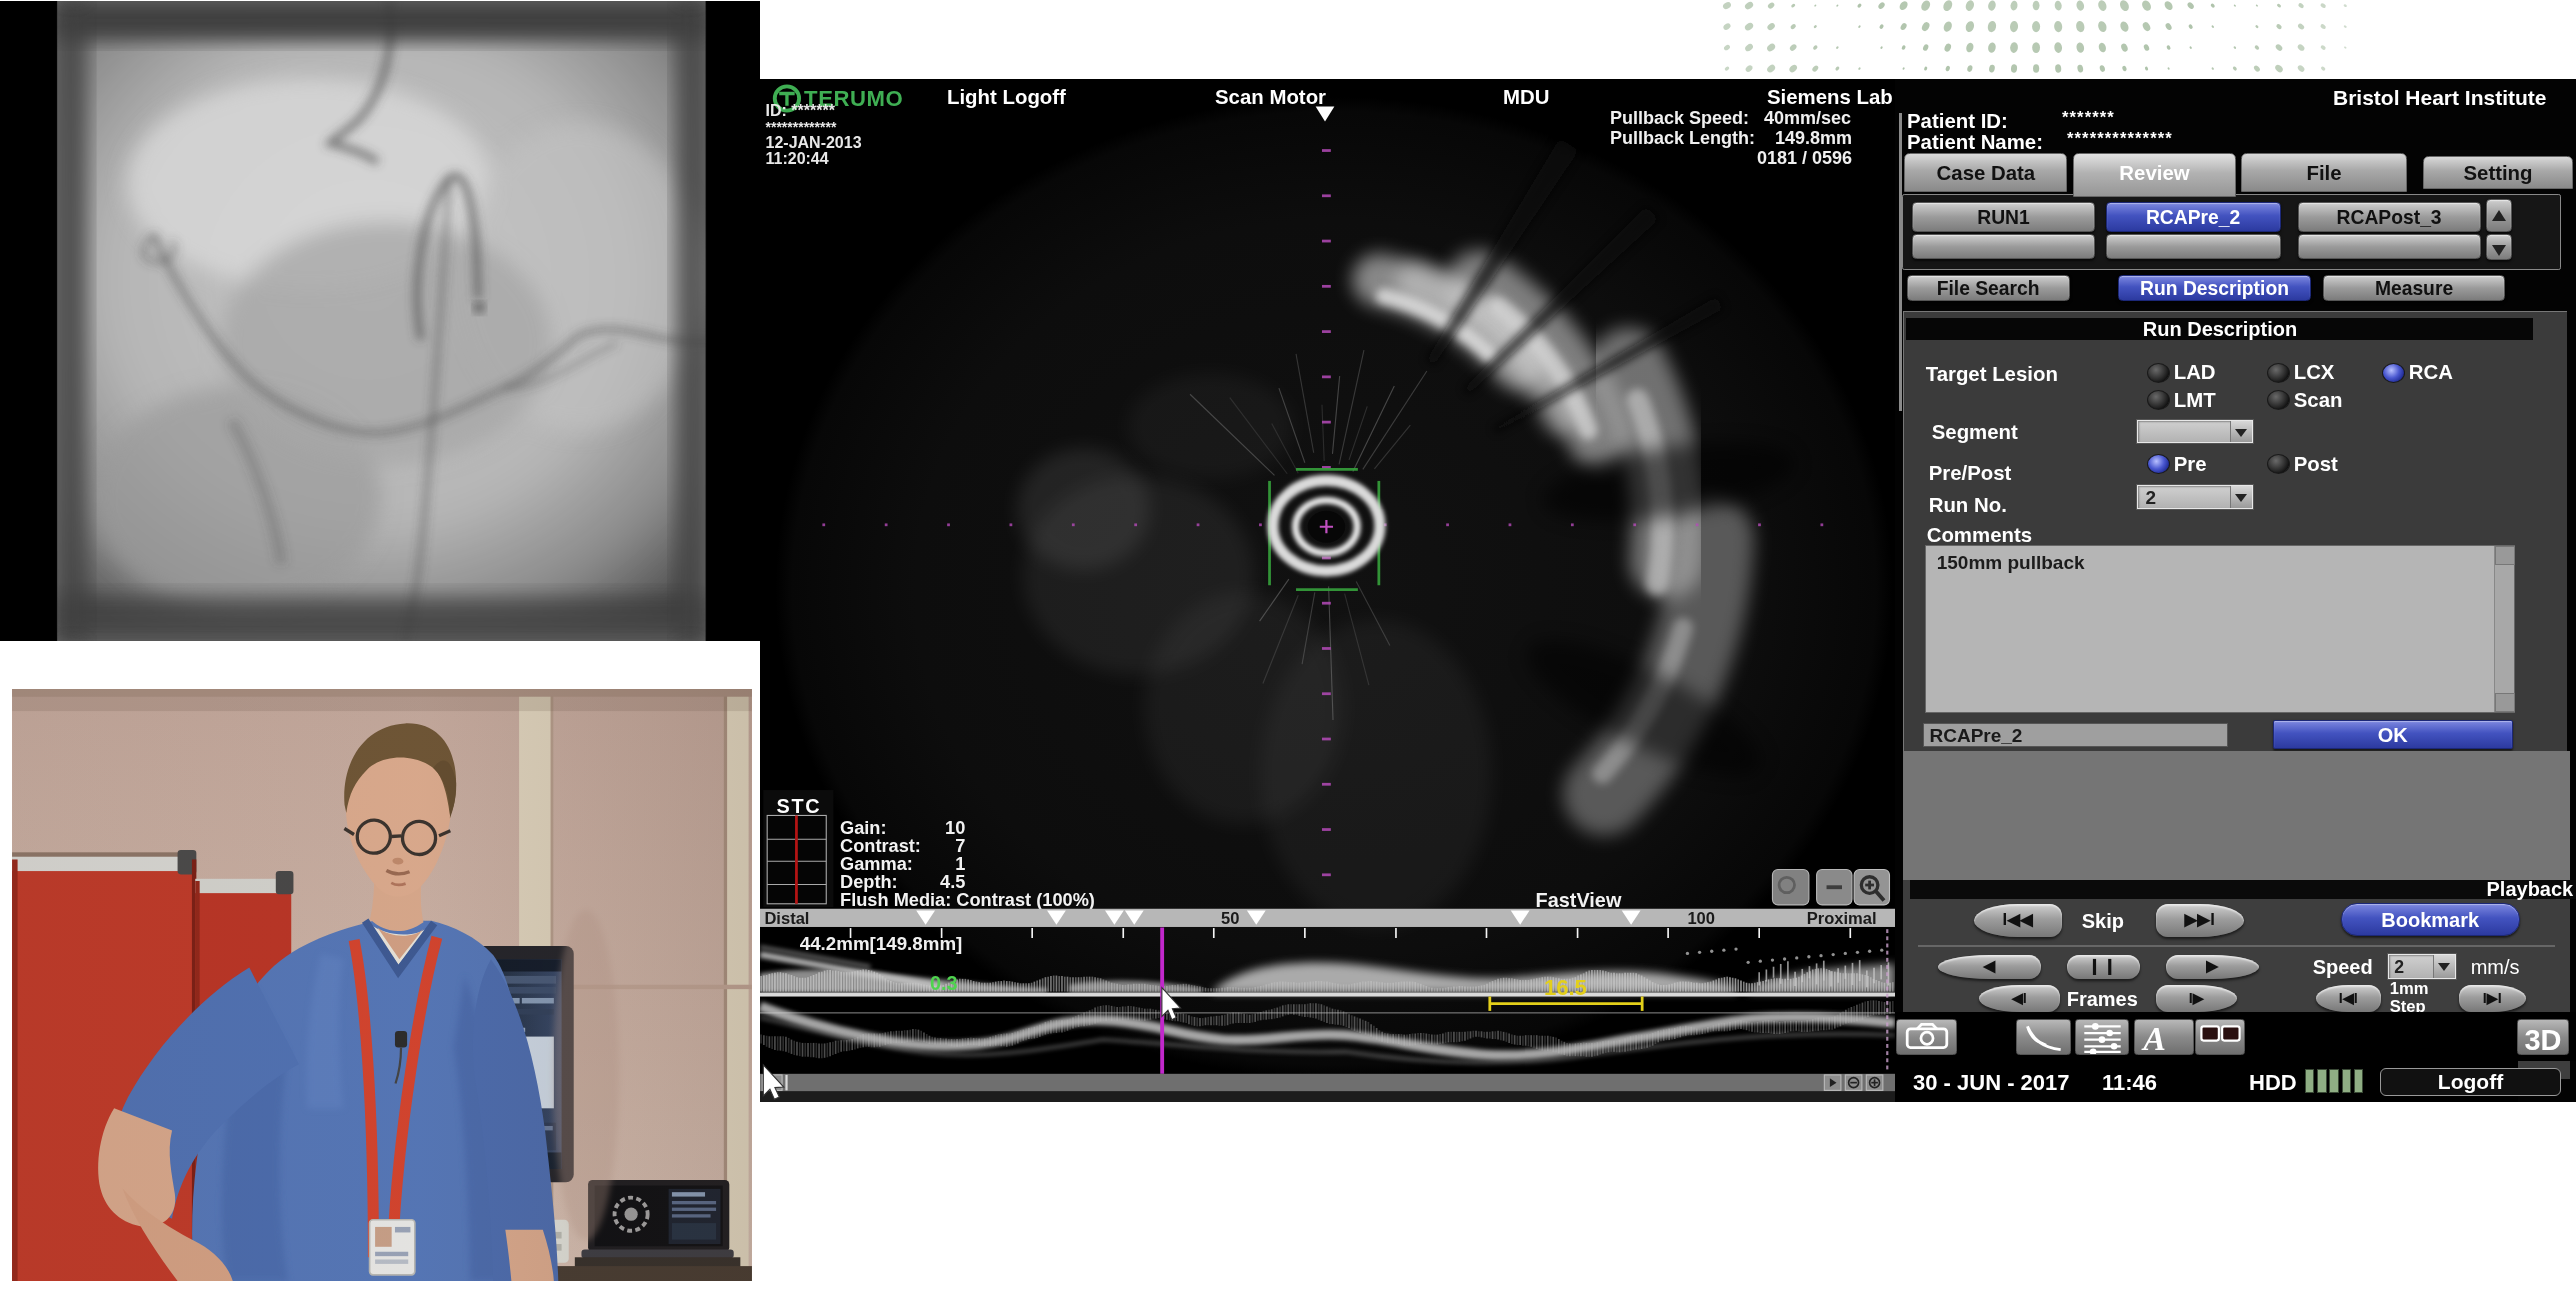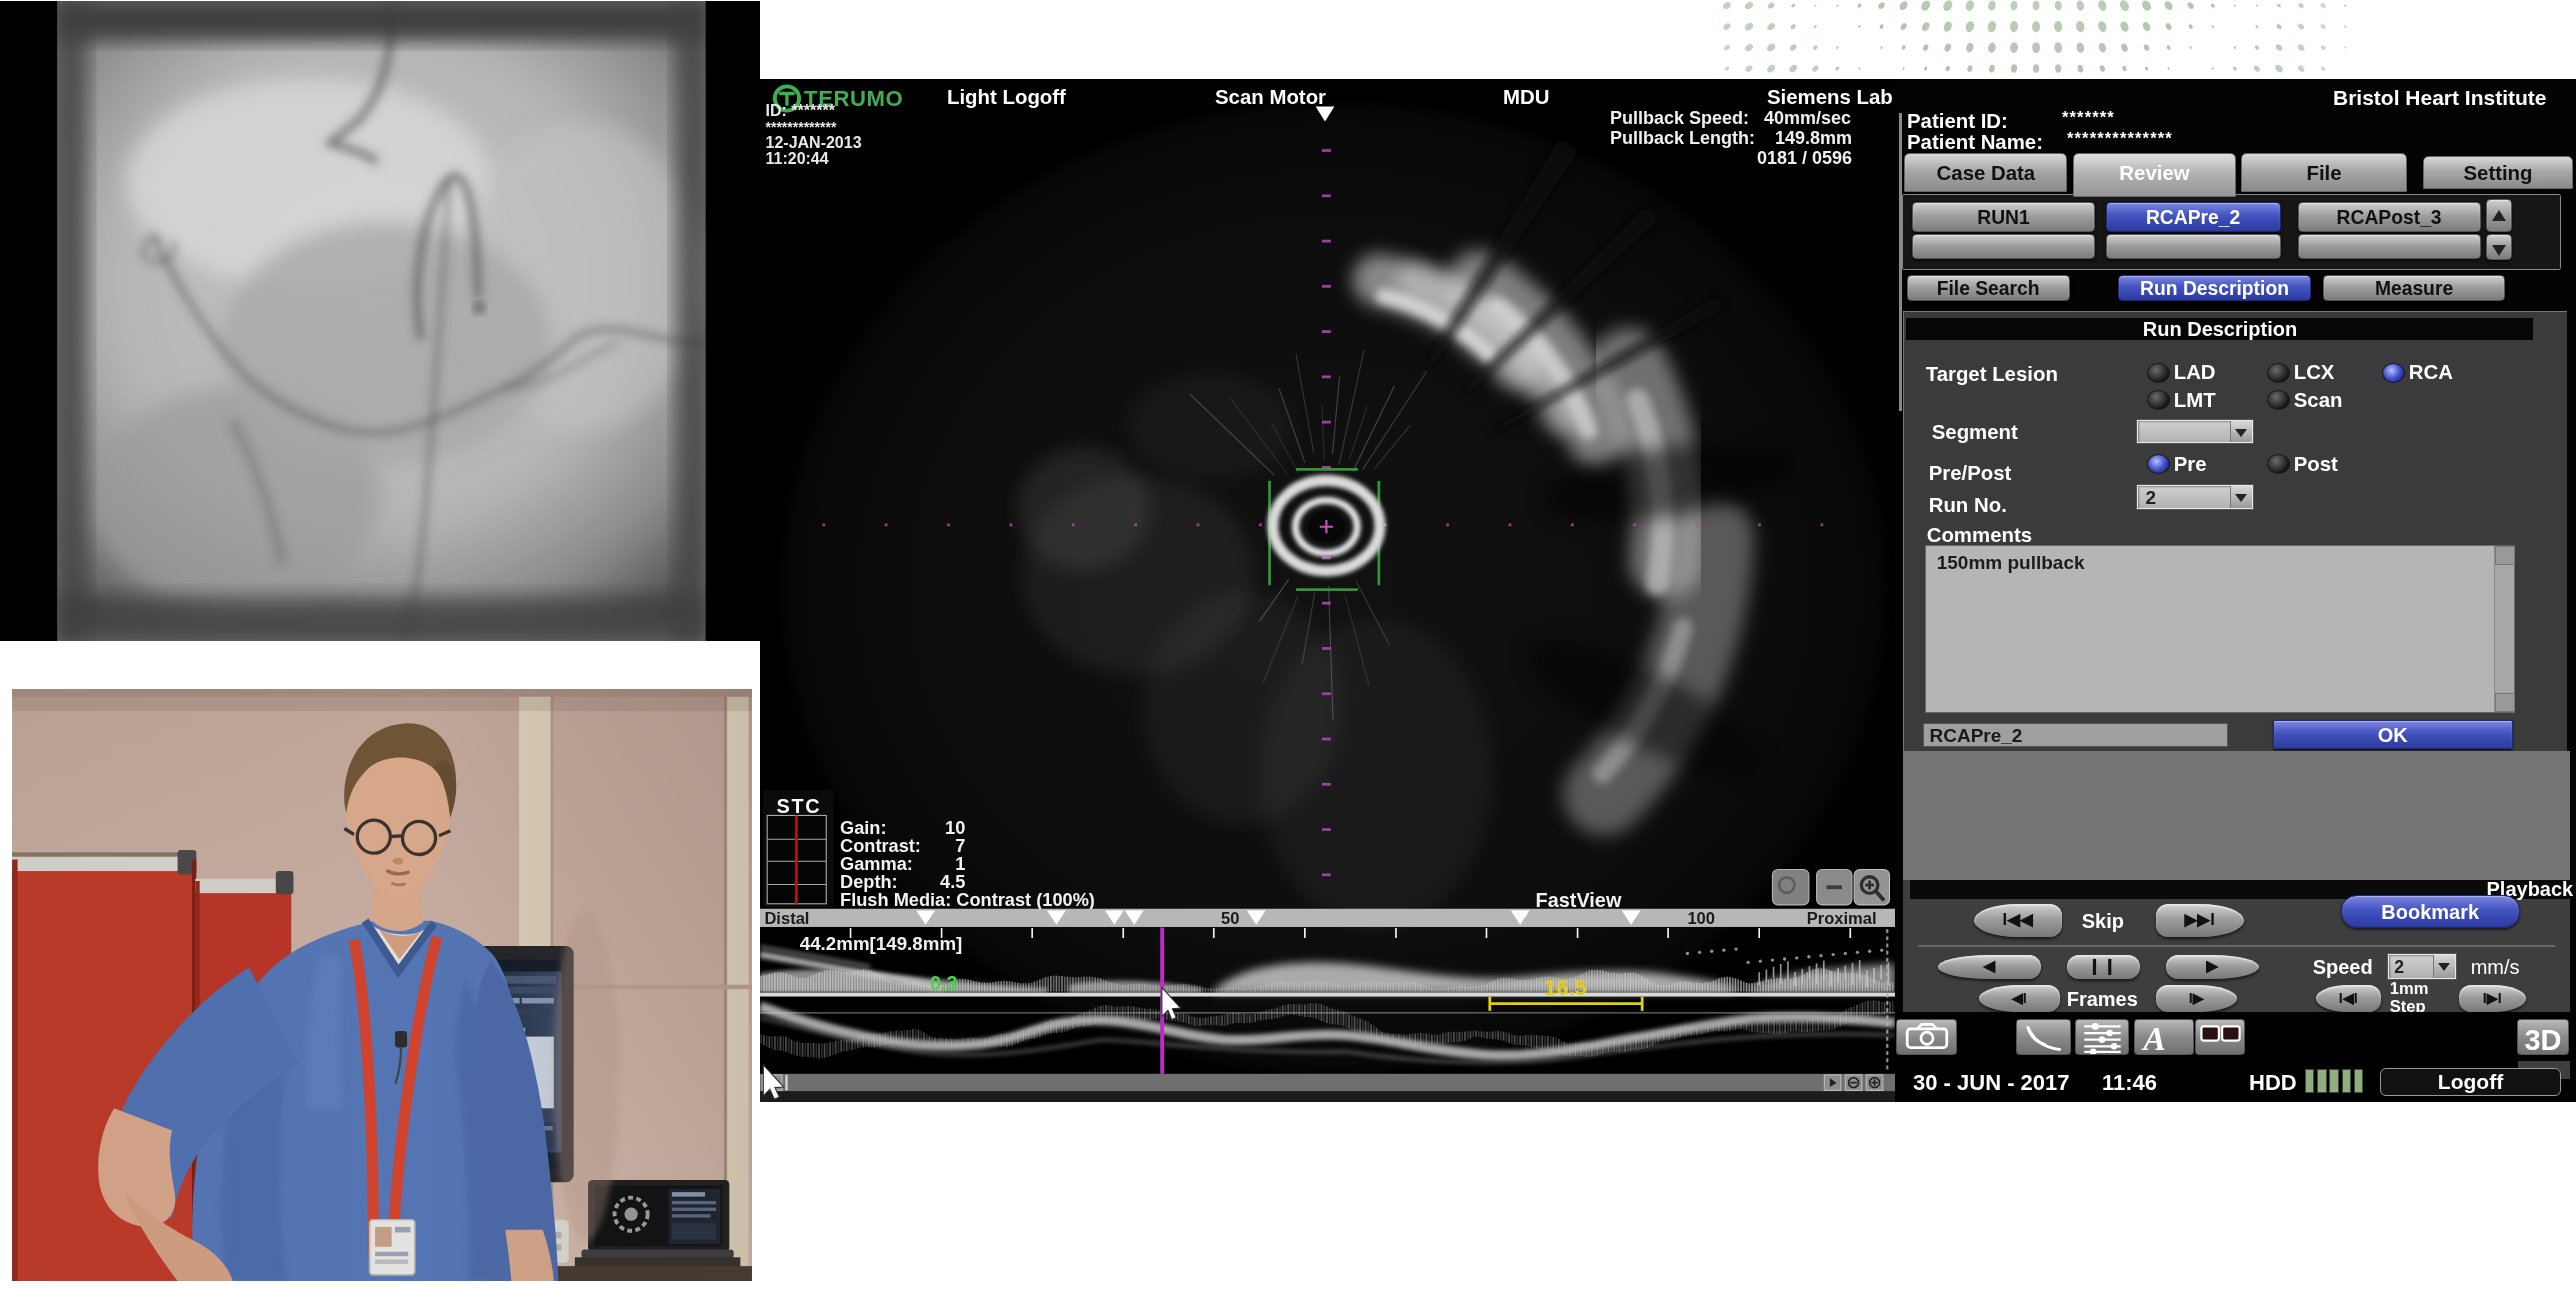--- a/index.html
+++ b/index.html
@@ -1556,21 +1556,21 @@
         <div class="abs" style="left:19.3px;top:411px;width:305px;height:24px;background:#9f9f9f;border:1.1px solid #555;color:#1a1a1a;font-weight:bold;font-size:19px;line-height:23px;padding-left:5.5px">RCAPre_2</div>
         <div class="abs bbtn" style="left:369px;top:408px;width:240px;height:29px;line-height:29px;border-radius:2px;font-size:20px">OK</div>
       </div>
 
       <div class="abs" style="left:7.7px;top:672px;width:667px;height:328px;background:#3e3e3e">
         <div class="abs" style="left:0;top:0;width:667px;height:129px;background:#757575"></div>
         <div class="abs" style="left:7.2px;top:129px;width:740px;height:19.3px;background:#0a0a0a;text-align:right;color:#fff;font-weight:bold;font-size:20px;line-height:19.3px">Playback Control</div>
         <div class="abs pill pl" style="left:71px;top:153px;width:88px;height:33px"><span class="pgl" style="font-size:16.6px">I◀◀</span></div>
         <div class="abs" style="left:179px;top:159px;color:#fff;font-weight:bold;font-size:20px">Skip</div>
         <div class="abs pill pr" style="left:253px;top:153px;width:88px;height:33px"><span class="pgl" style="font-size:16.6px">▶▶I</span></div>
-        <div class="abs bbtn" style="left:438px;top:144px;width:179px;height:33px;line-height:33px;border-radius:16px;font-size:20px">Bookmark</div>
+        <div class="abs bbtn" style="left:438px;top:152px;width:179px;height:33px;line-height:33px;border-radius:16px;font-size:20px">Bookmark</div>
         <div class="abs" style="left:15.5px;top:194px;width:637px;height:1.7px;background:#666"></div>
         <div class="abs pill pl" style="left:35px;top:204px;width:103px;height:24px"><span class="pgl">◀</span></div>
         <div class="abs pill" style="left:164px;top:204px;width:73px;height:24px"><span class="pgl" style="letter-spacing:2.2px">❙❙</span></div>
         <div class="abs pill pr" style="left:263px;top:204px;width:93px;height:24px"><span class="pgl">▶</span></div>
         <div class="abs" style="left:410px;top:205px;color:#fff;font-weight:bold;font-size:20px">Speed</div>
         <div class="abs drop" style="left:485px;top:203px;width:68px;height:25px;color:#222;font-weight:bold;font-size:17.7px;padding-left:5.5px;line-height:25px">2<span class="dbtn"></span></div>
         <div class="abs" style="left:568px;top:205px;color:#fff;font-weight:normal;font-size:20px">mm/s</div>
         <div class="abs pill pl" style="left:76px;top:234px;width:81px;height:27px"><span class="pgl" style="font-size:14.3px">◀I</span></div>
         <div class="abs" style="left:164px;top:237px;color:#fff;font-weight:bold;font-size:20px">Frames</div>
         <div class="abs pill pr" style="left:253px;top:234px;width:81px;height:27px"><span class="pgl" style="font-size:14.3px">I▶</span></div>

